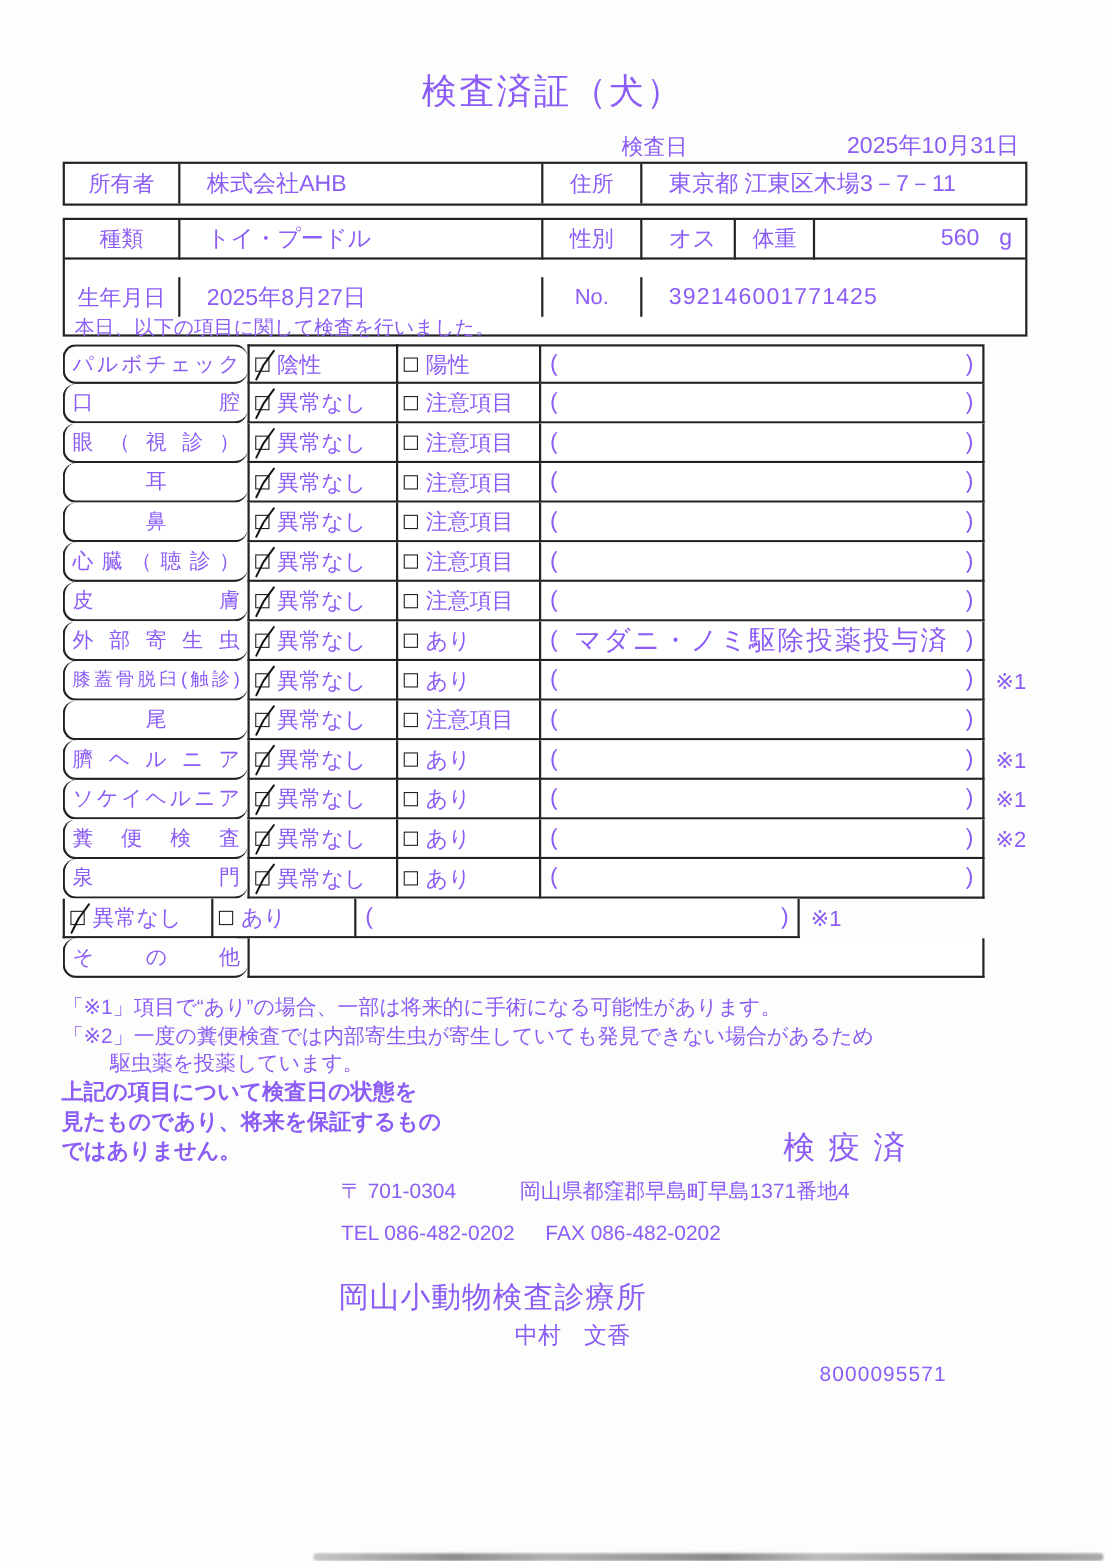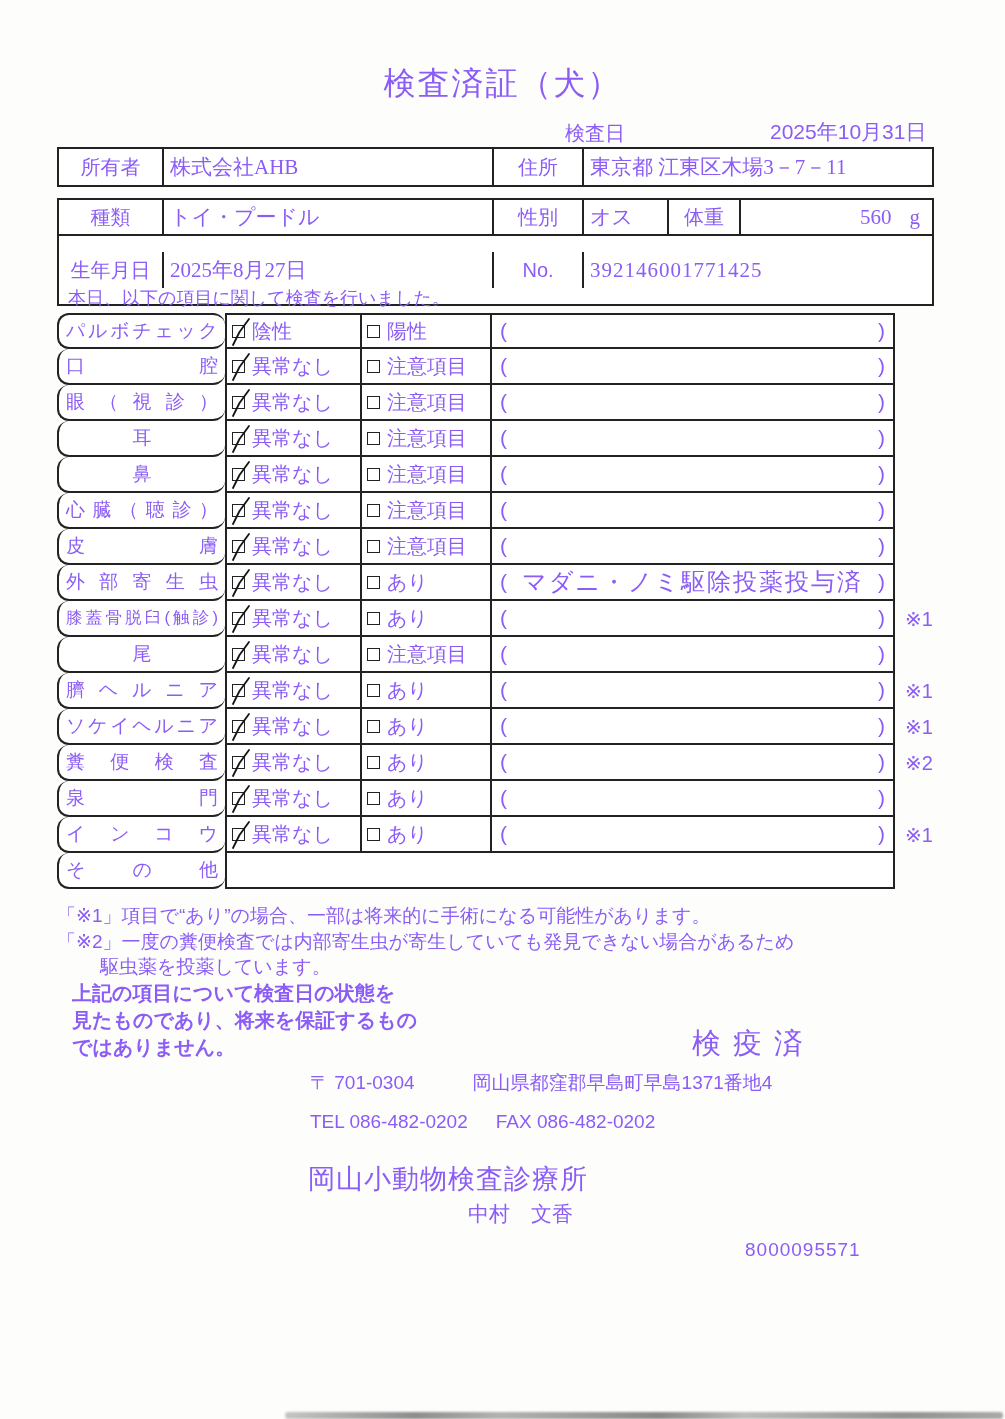--- a/index.html
+++ b/index.html
@@ -20,21 +20,21 @@
   .date-label { position: absolute; top: 120px; left: 565px; font-size: 20px; }
   .date-value { position: absolute; top: 118px; left: 770px; font-size: 21px; }
 
   .tableA { position: absolute; left: 57px; top: 147px; display: flex; border: 2px solid #222; background: #fff; }
   .tableB { position: absolute; left: 57px; top: 198px; border: 2px solid #222; background: #fff; }
   .h-row { display: flex; height: 52px; }
   .h-row.first .h-cell { border-bottom: 2px solid #222; }
   .h-cell { display: flex; align-items: center; border-left: 2px solid #222; font-size: 20px; height: 36px; }
   .h-cell:first-child { border-left: none; }
   .h-cell.lab { justify-content: center; }
-  .h-cell.val { padding-left: 6px; font-size: 21px; font-family: Liberation Serif, serif; }
+  .h-cell.val { padding-left: 24px; font-size: 21px; }
   .w103 { width: 103px; } .w330 { width: 330px; } .w90 { width: 90px; }
   .w350 { width: 350px; } .w85 { width: 85px; } .w72 { width: 72px; } .w193 { width: 193px; }
   .weight { justify-content: flex-end; padding-right: 12px; gap: 18px; }
   .no-val { font-size: 22px; letter-spacing: 1px; }
 
   .intro { position: absolute; left: 68px; top: 286px; font-size: 18px; }
 
   .cl-table { position: absolute; left: 57px; top: 313px; }
   .cl-row { display: flex; height: 36px; }
   .cl-row:first-child .cl-cell { border-top: 2px solid #222; }
@@ -53,23 +53,23 @@
   .cl-mark { width: 52px; display: flex; align-items: center; padding-left: 10px; font-size: 20px; }
 
   .cb { position: relative; width: 13px; height: 13px; border: 1.5px solid #222; flex: none; background: #fff; }
   .tick { position: absolute; left: -2px; top: -9px; width: 20px; height: 30px; overflow: visible; }
   .tick path { fill: none; stroke: #141414; stroke-width: 1.8; stroke-linecap: round; stroke-linejoin: round; }
 
   .note1 { position: absolute; left: 57px; top: 903px; font-size: 19px; }
   .note2 { position: absolute; left: 57px; top: 929px; font-size: 19px; }
   .note2b { position: absolute; left: 100px; top: 954px; font-size: 19px; }
 
-  .disclaimer { position: absolute; left: 72px; top: 980px; font-size: 20px;
+  .disclaimer { position: absolute; left: 56px; top: 980px; font-size: 20px;
                 font-weight: bold; line-height: 27px; white-space: pre-line; }
-  .stamp { position: absolute; left: 692px; top: 1024px; font-size: 29px; letter-spacing: 12px; text-align: center; }
+  .stamp { position: absolute; left: 712px; top: 1024px; font-size: 29px; letter-spacing: 12px; text-align: center; }
 
   .f-postal { position: absolute; left: 310px; top: 1070px; font-size: 19px; display: flex; gap: 58px; }
   .f-tel { position: absolute; left: 310px; top: 1111px; font-size: 19px; display: flex; gap: 28px; }
   .clinic { position: absolute; left: 308px; top: 1161px; font-size: 27px; letter-spacing: 1px; }
   .vet { position: absolute; left: 468px; top: 1200px; font-size: 21px; }
   .code { position: absolute; left: 745px; top: 1239px; font-size: 19px; letter-spacing: 1px; }
 
   .smudge { position: absolute; left: 285px; bottom: 0; width: 718px; height: 7px;
             background: linear-gradient(90deg,#999 0%,#333 18%,#777 30%,#2a2a2a 52%,#888 64%,#3a3a3a 86%,#666 100%);
             opacity: .55; filter: blur(1px); border-radius: 3px; }
@@ -430,23 +430,20 @@
           <span class="cb-label">あり</span>
         </div>
         <div class="cl-cell c-paren">
           <span class="pb">(</span>
           <span class="finding"></span>
           <span class="pb">)</span>
         </div>
         <div class="cl-mark"></div>
       </div>
       <div class="cl-row">
-        <div class="cl-cell c-item">
-          <span class="jlabel">インコウ</span>
-        </div>
         <div class="cl-cell c-opt1">
           <span class="cb checked">
             <svg class="tick" viewBox="0 0 20 30">
               <path d="M2 28 L8.5 15 L18 2"></path>
             </svg>
           </span>
           <span class="cb-label">異常なし</span>
         </div>
         <div class="cl-cell c-opt2">
           <span class="cb"></span>

